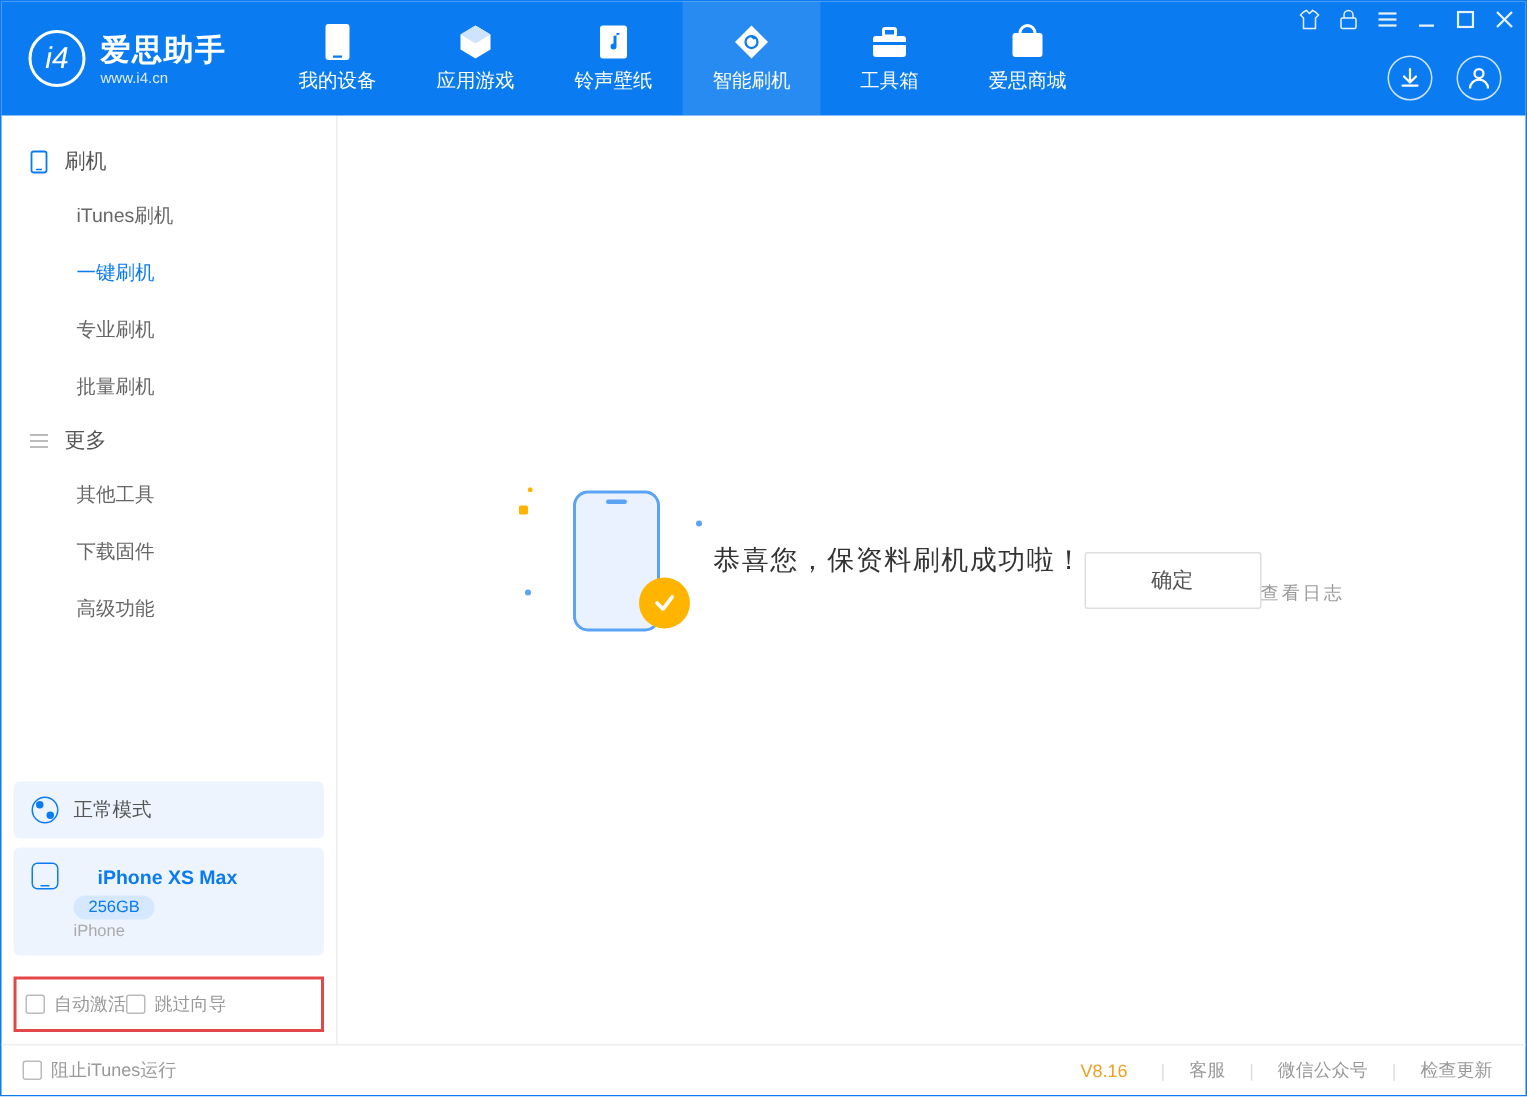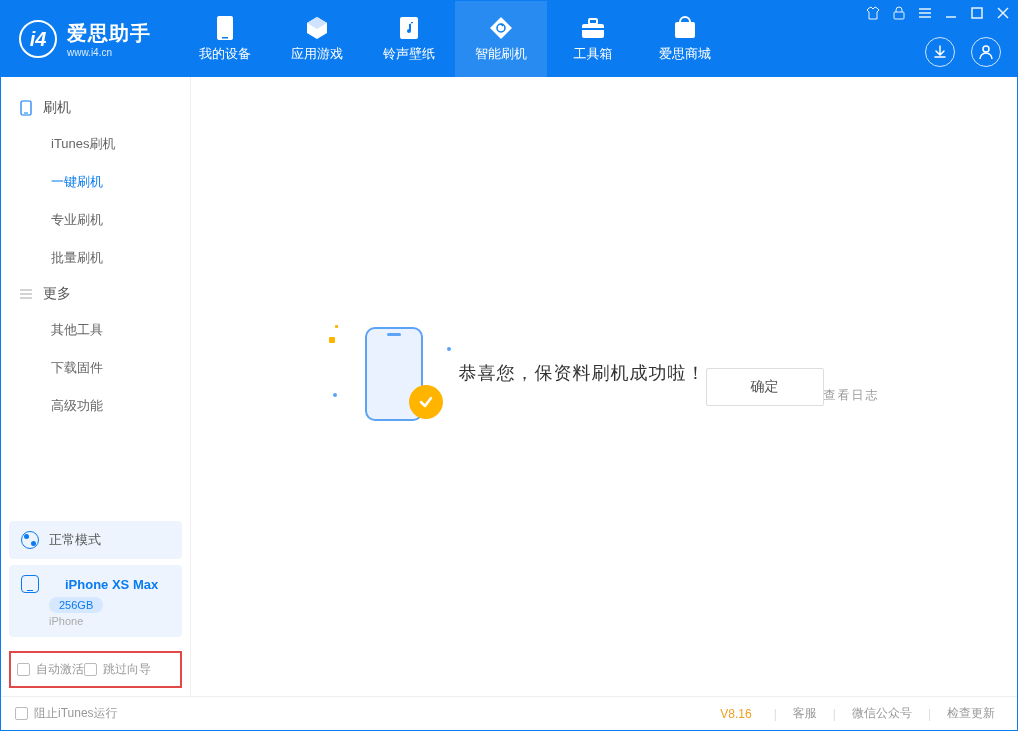--- a/index.html
+++ b/index.html
@@ -1,34 +1,34 @@
 <!DOCTYPE html>
 <html><head>
 <meta charset="utf-8">
 <style>
 * { margin: 0; padding: 0; box-sizing: border-box; }
 body { font-family: "Microsoft YaHei", Arial, sans-serif; font-size: 13px; color: #333; background: #fff; }
 .app { width: 1018px; height: 731px; margin: 0 auto; border: 1px solid #0a7bf0; display: flex; flex-direction: column; }
 .header { background: linear-gradient(to bottom, #0a7bf0, #0a7bf0); height: 76px; display: flex; align-items: stretch; color: #fff; position: relative; }
 .logo-area { display: flex; align-items: center; padding: 0 18px; }
-.logo-circle { width: 38px; height: 38px; border: 2px solid #fff; border-radius: 50%; display: flex; align-items: center; justify-content: center; font-weight: bold; font-size: 20px; font-style: italic; }
+.logo-circle { width: 38px; height: 38px; border: 2px solid #fff; border-radius: 50%; display: flex; align-items: center; justify-content: center; font-weight: normal; font-size: 20px; font-style: italic; }
 .logo-text { margin-left: 10px; }
 .logo-main { font-size: 20px; font-weight: bold; letter-spacing: 1px; }
 .logo-sub { font-size: 10px; opacity: .85; }
 .tabs { display: flex; margin-left: 10px; }
 .tab { width: 92px; display: flex; flex-direction: column; align-items: center; justify-content: center; cursor: pointer; gap: 4px; }
 .tab.active { background: rgba(255,255,255,.12); }
 .tab .icon { width: 26px; height: 26px; display: flex; align-items: center; justify-content: center; }
 .tab .label { font-size: 13px; }
 .win-controls-top { position: absolute; right: 6px; top: 4px; display: flex; gap: 10px; align-items: center; }
 .win-controls-top .wc { width: 16px; height: 16px; cursor: pointer; color: #fff; opacity: .9; display:flex; align-items:center; justify-content:center;}
 .win-controls-bottom { position: absolute; right: 16px; bottom: 10px; display: flex; gap: 16px; align-items: center; }
 .circle-btn { width: 30px; height: 30px; border: 1.5px solid rgba(255,255,255,.8); border-radius: 50%; cursor: pointer; display:flex; align-items:center; justify-content:center; color:#fff;}
 .body { flex: 1; display: flex; overflow: hidden; }
-.sidebar { width: 190px; border-right: 1px solid #eee; display: flex; flex-direction: column; }
+.sidebar { width: 224px; border-right: 1px solid #eee; display: flex; flex-direction: column; }
 .nav { padding-top: 14px; flex: 1; overflow-y: auto; }
 .group-head { display: flex; align-items: center; padding: 8px 18px; color: #555; font-size: 14px; gap: 10px; }
 .group-head .hicon { width: 14px; height: 14px; display:flex; align-items:center; justify-content:center;}
 .nav-item { padding: 10px 18px 10px 50px; color: #666; cursor: pointer; font-size: 13px; }
 .nav-item.active { color: #0a7bf0; }
 .device-block { margin: 8px; border-radius: 4px; }
 .mode-row { background: #eef4fe; padding: 10px 12px; display: flex; align-items: center; gap: 10px; color: #555; border-radius: 4px; margin-bottom: 6px;}
 .mode-ico { width:18px; height:18px; border:1.5px solid #0a7bf0; border-radius:50%; position:relative;}
 .mode-ico::before, .mode-ico::after{content:'';position:absolute;width:5px;height:5px;background:#0a7bf0;border-radius:50%;}
 .mode-ico::before{top:2px;left:2px;} .mode-ico::after{bottom:2px;right:2px;}

